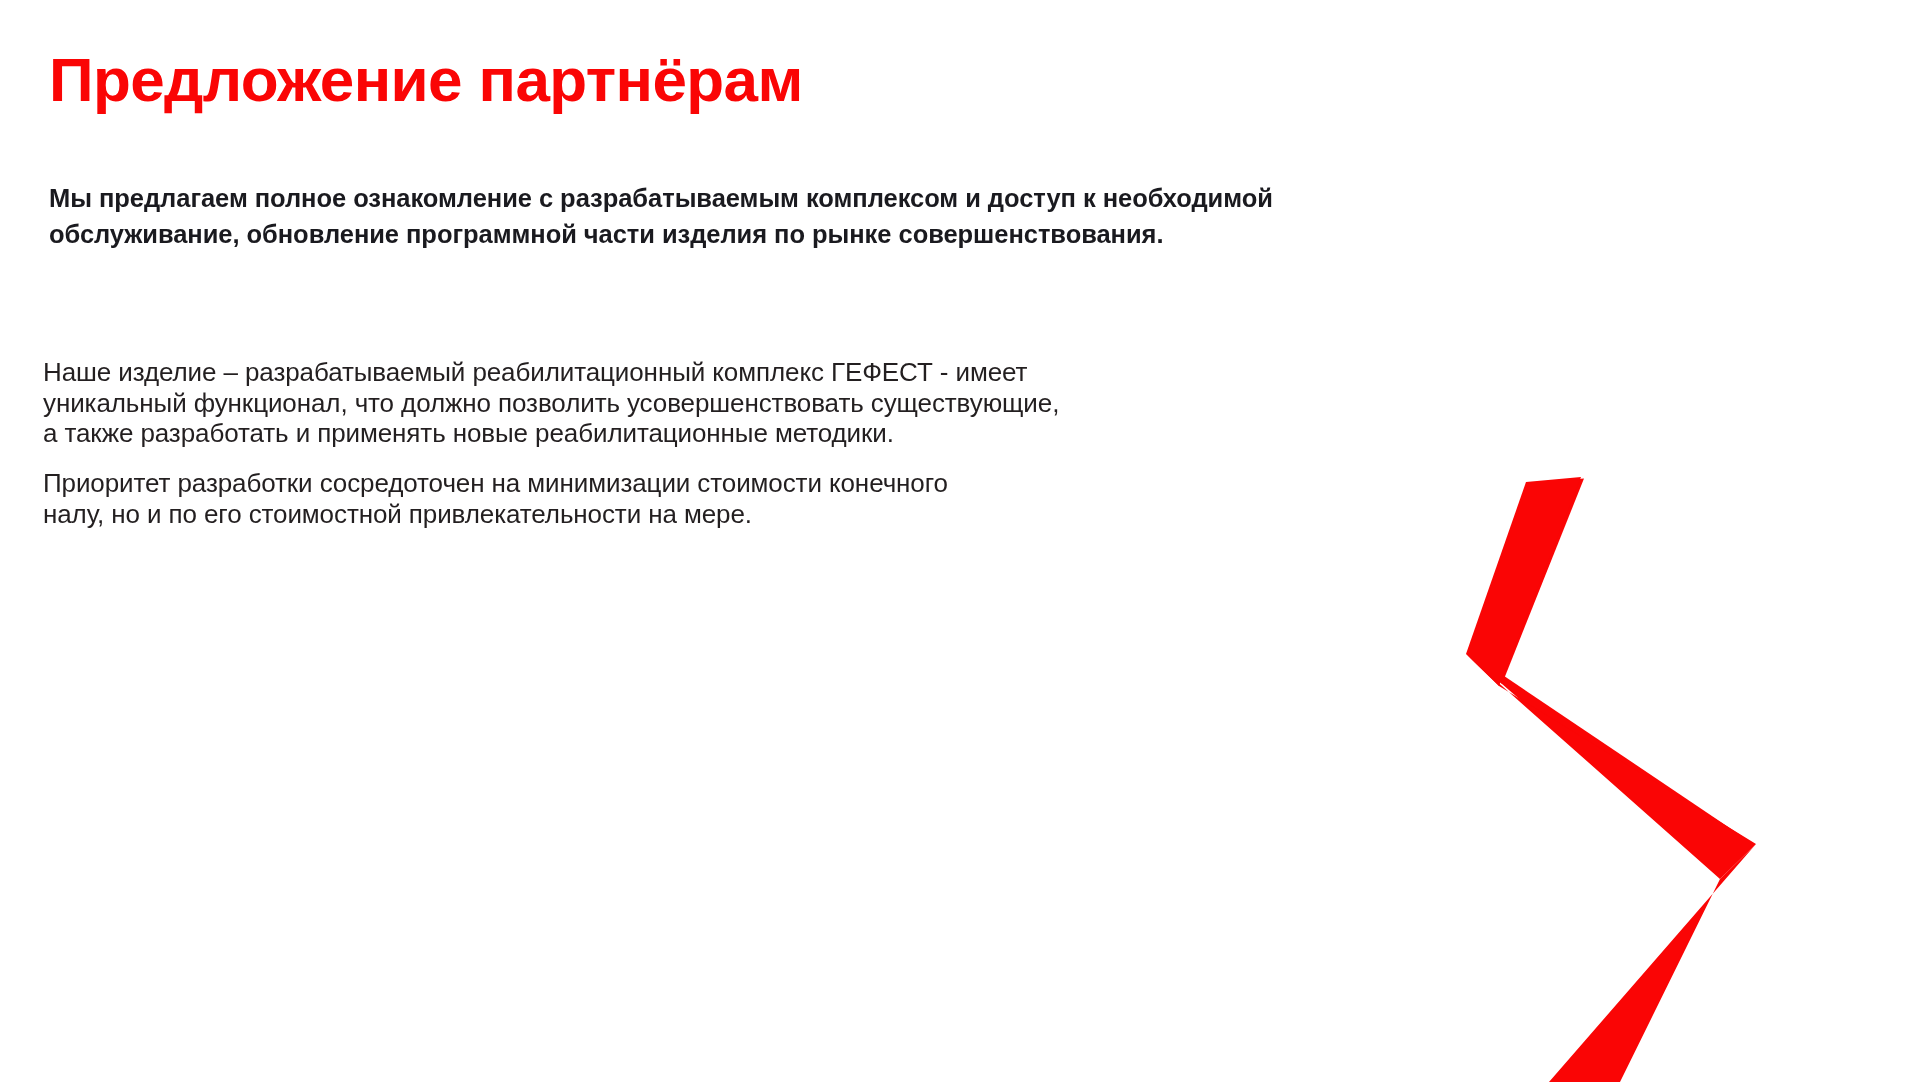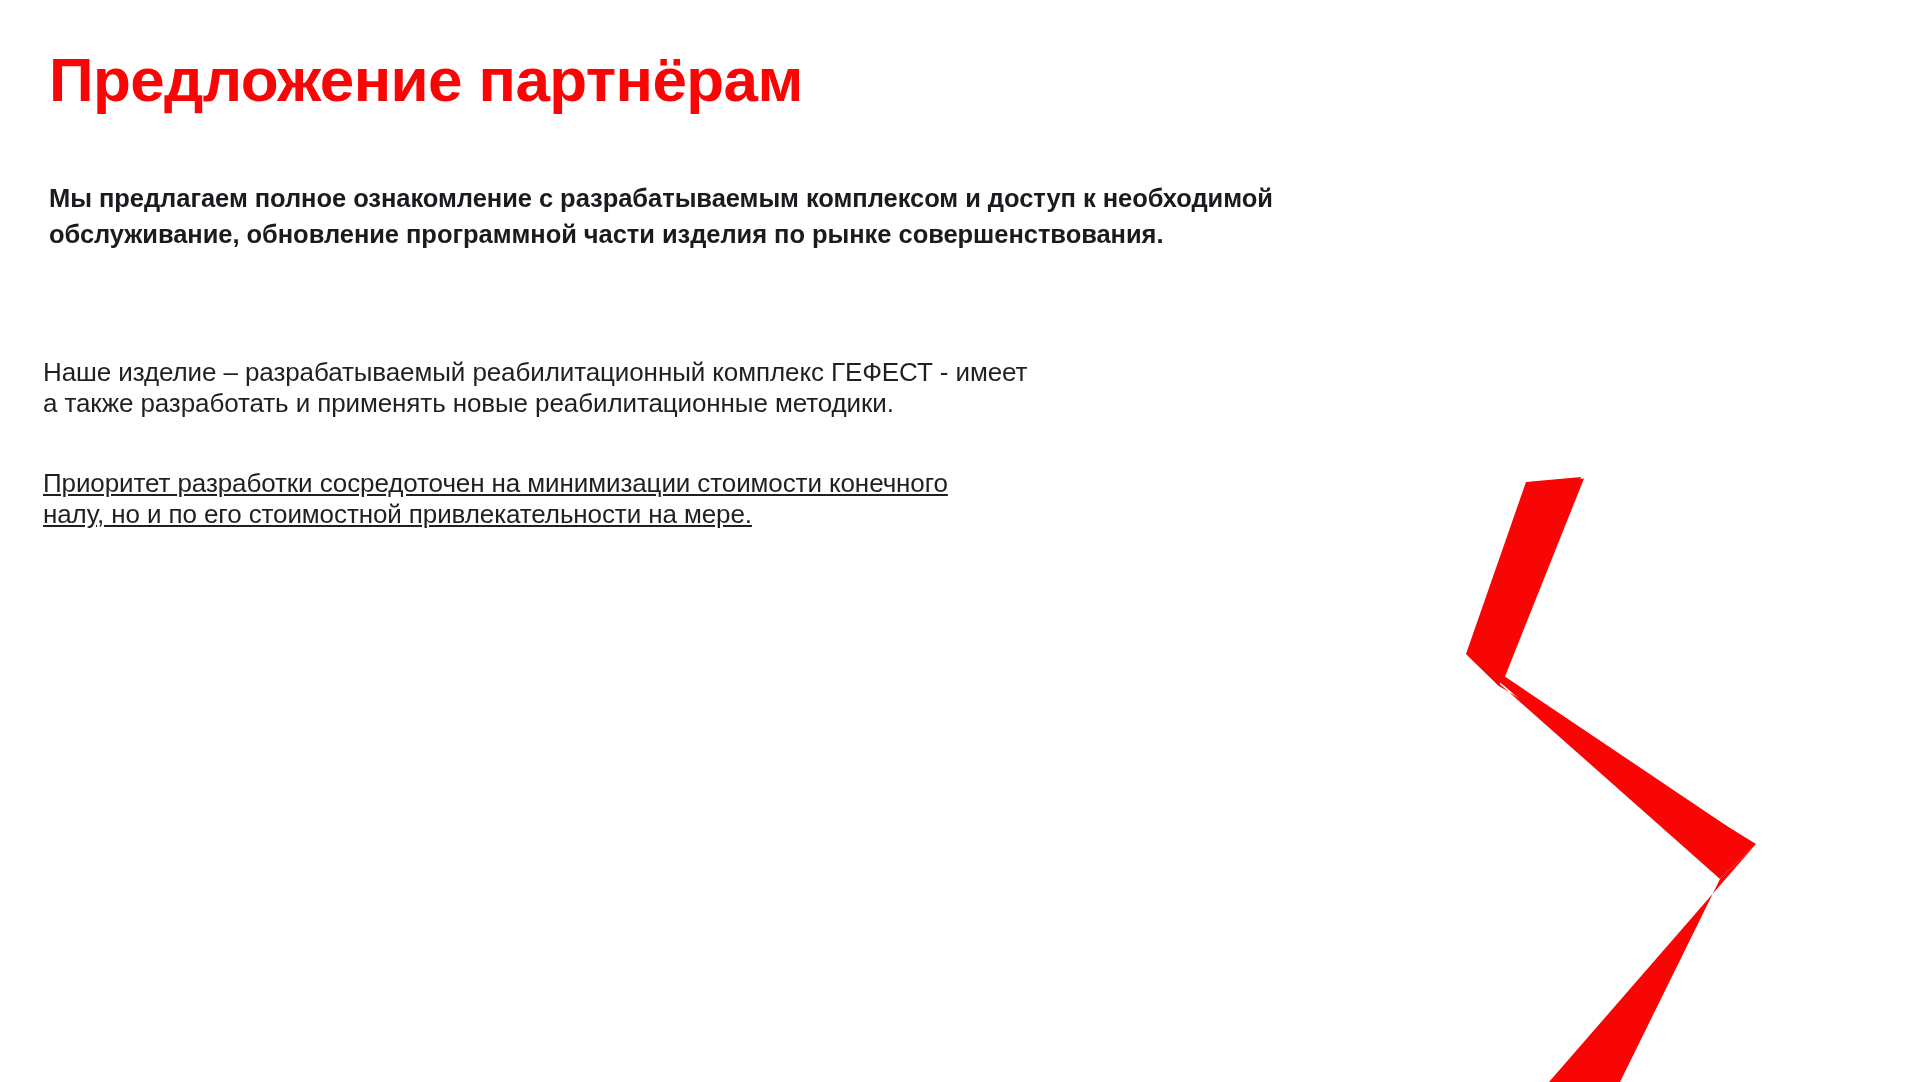--- a/index.html
+++ b/index.html
@@ -76,21 +76,21 @@
     width:1060px;
     font-size:26px;
     line-height:30.5px;
     font-weight:400;
     color:#231f20;
     letter-spacing:-0.1px;
   }
   .body-block .line { display:block; white-space:nowrap; }
 
   #body-paragraph-1 { top:357px; }
-  #body-paragraph-2 { top:468px;text-decoration:underline; }
+  #body-paragraph-2 { top:468px; }
 </style>
 </head>
 <body>
 
 <div class="slide">
 
   <div class="chevron-graphic">
     <svg viewBox="0 0 480 1082" xmlns="http://www.w3.org/2000/svg" preserveAspectRatio="none">
       <path d="M 85 483
                L 140 477
@@ -120,20 +120,21 @@
 
   <h1 class="slide-title">Предложение партнёрам</h1>
 
   <div class="lead-paragraph">
     <span class="line">Мы предлагаем полное ознакомление с разрабатываемым комплексом и доступ к необходимой</span>
     <span class="line">обслуживание, обновление программной части изделия по рынке совершенствования.</span>
   </div>
 
   <div class="body-block" id="body-paragraph-1">
     <span class="line">Наше изделие – разрабатываемый реабилитационный комплекс ГЕФЕСТ -  имеет</span>
+    <span class="line">уникальный функционал, что должно позволить усовершенствовать существующие,</span>
     <span class="line">а также разработать и применять новые реабилитационные методики.</span>
   </div>
 
   <div class="body-block" id="body-paragraph-2">
     <span class="line">Приоритет разработки сосредоточен на минимизации стоимости конечного</span>
     <span class="line">налу, но и по его стоимостной привлекательности на мере.</span>
   </div>
 
 </div>
 

